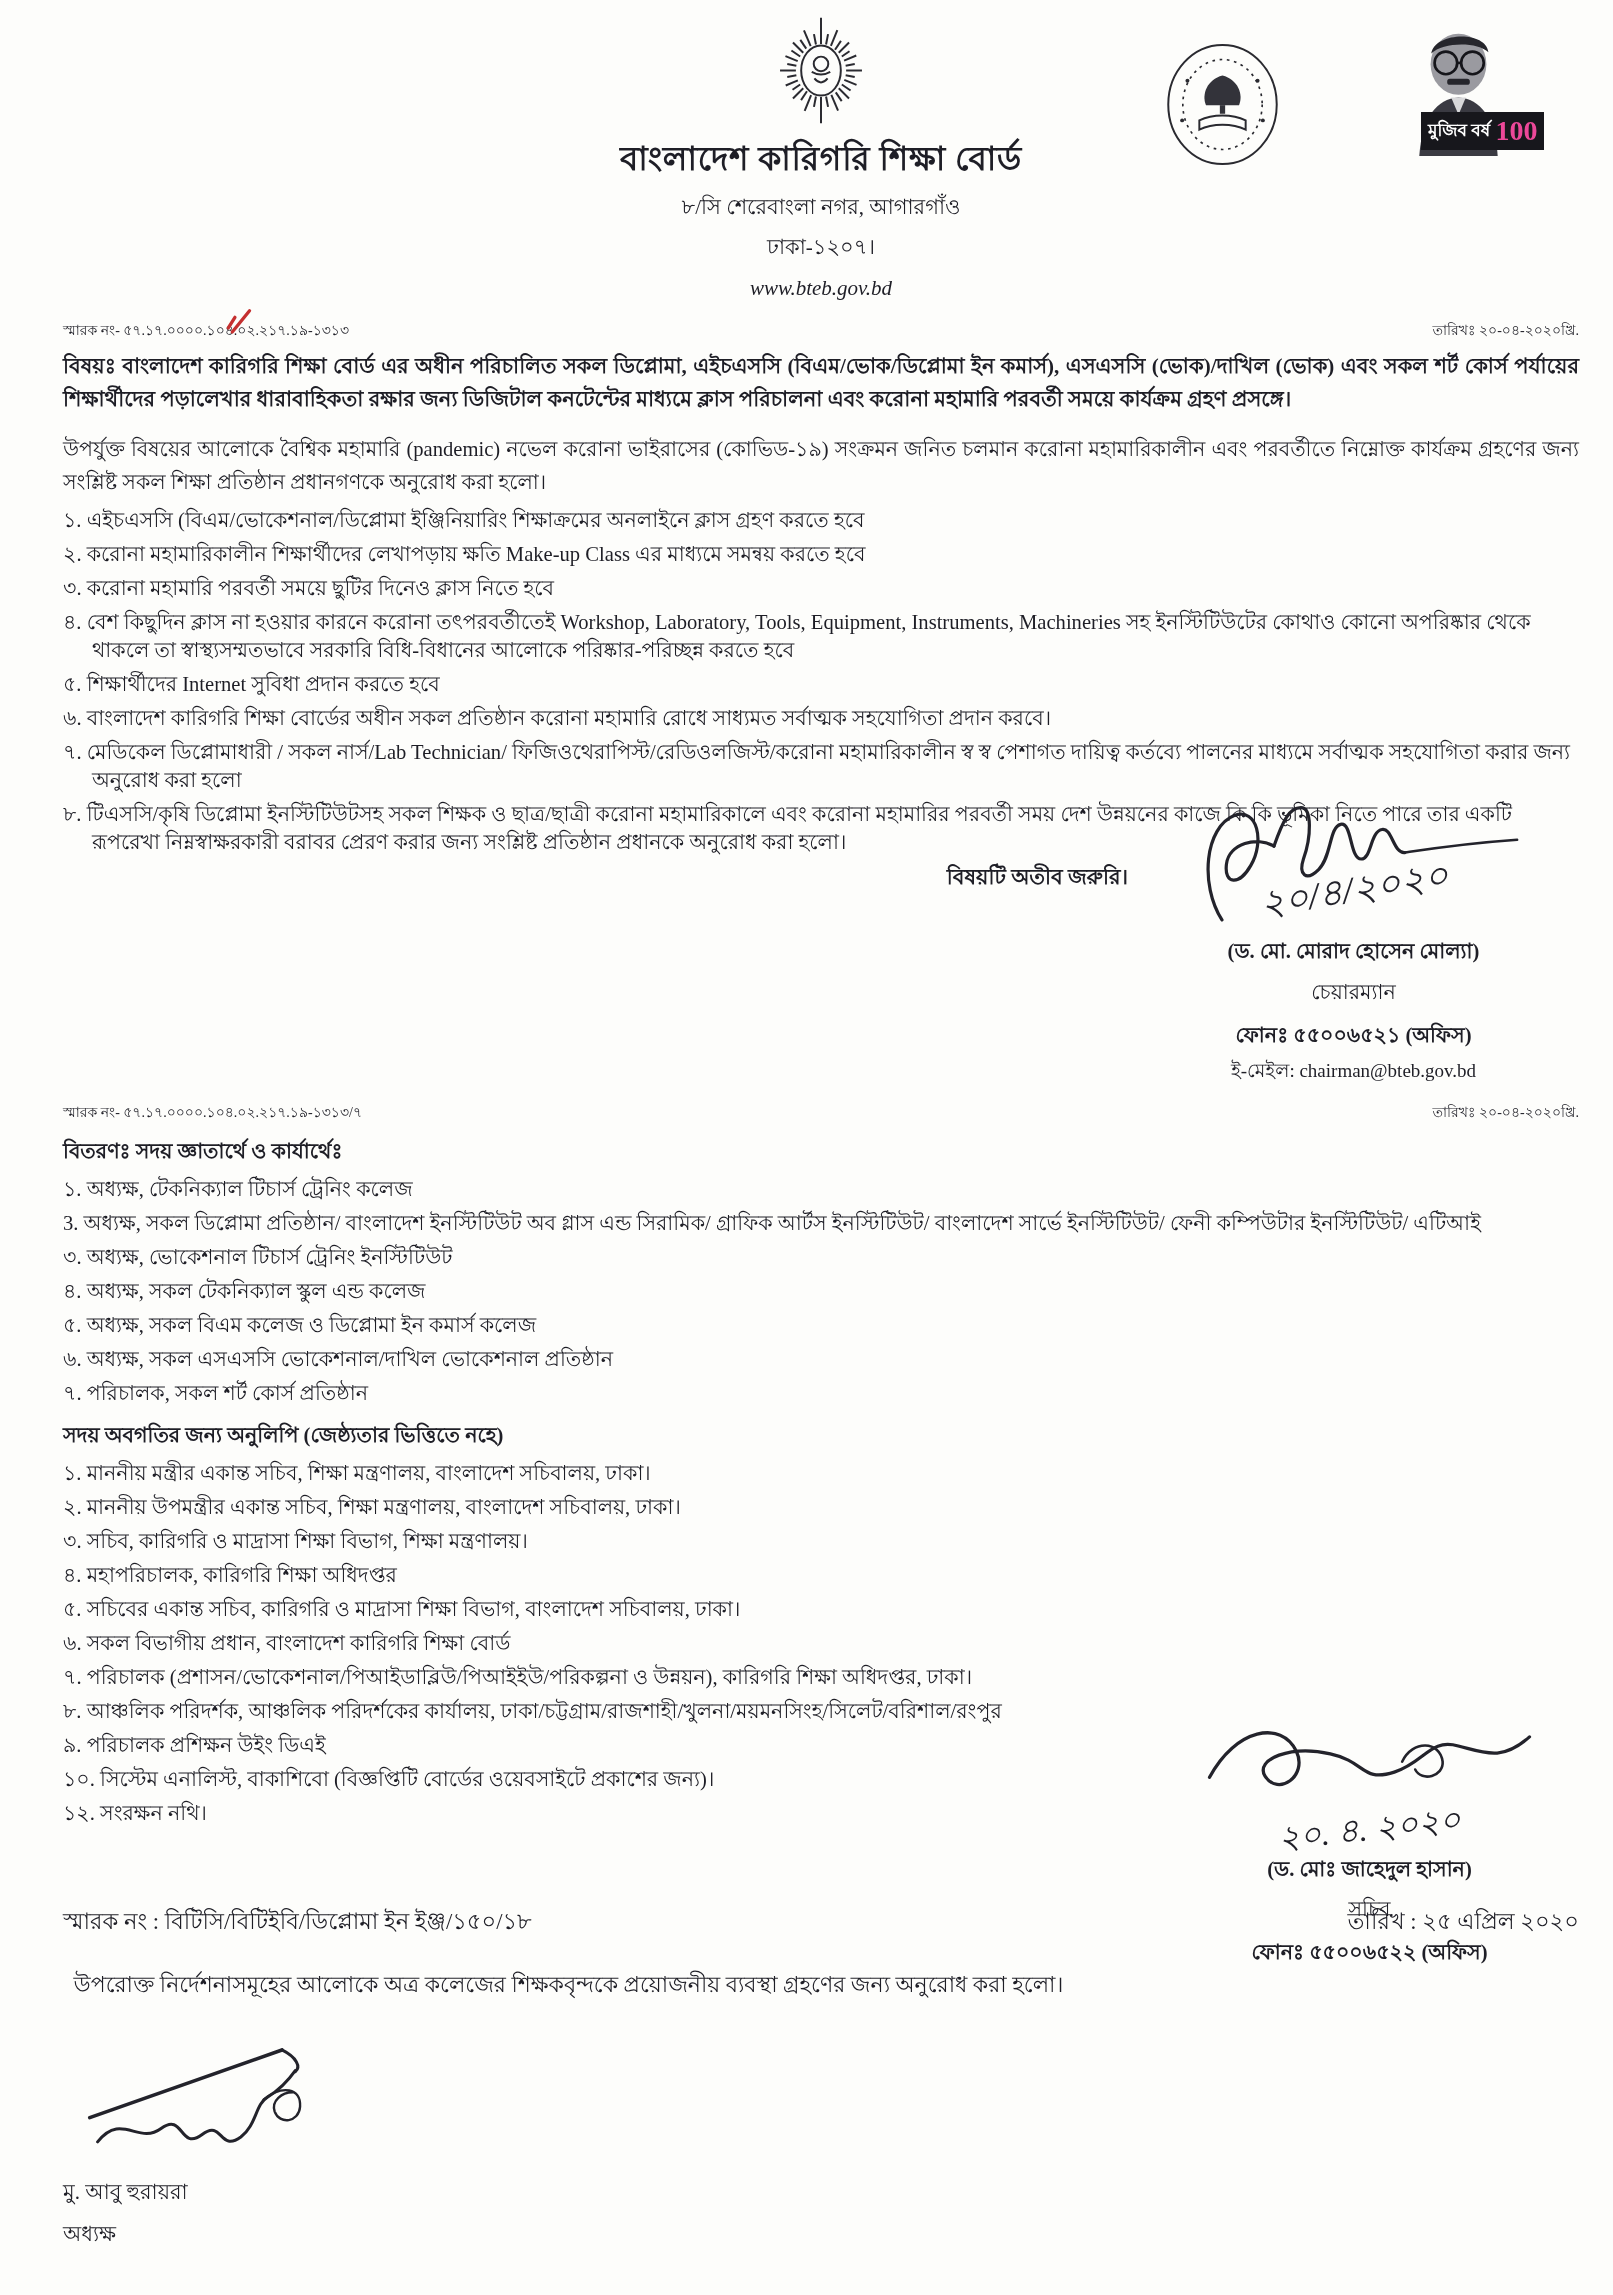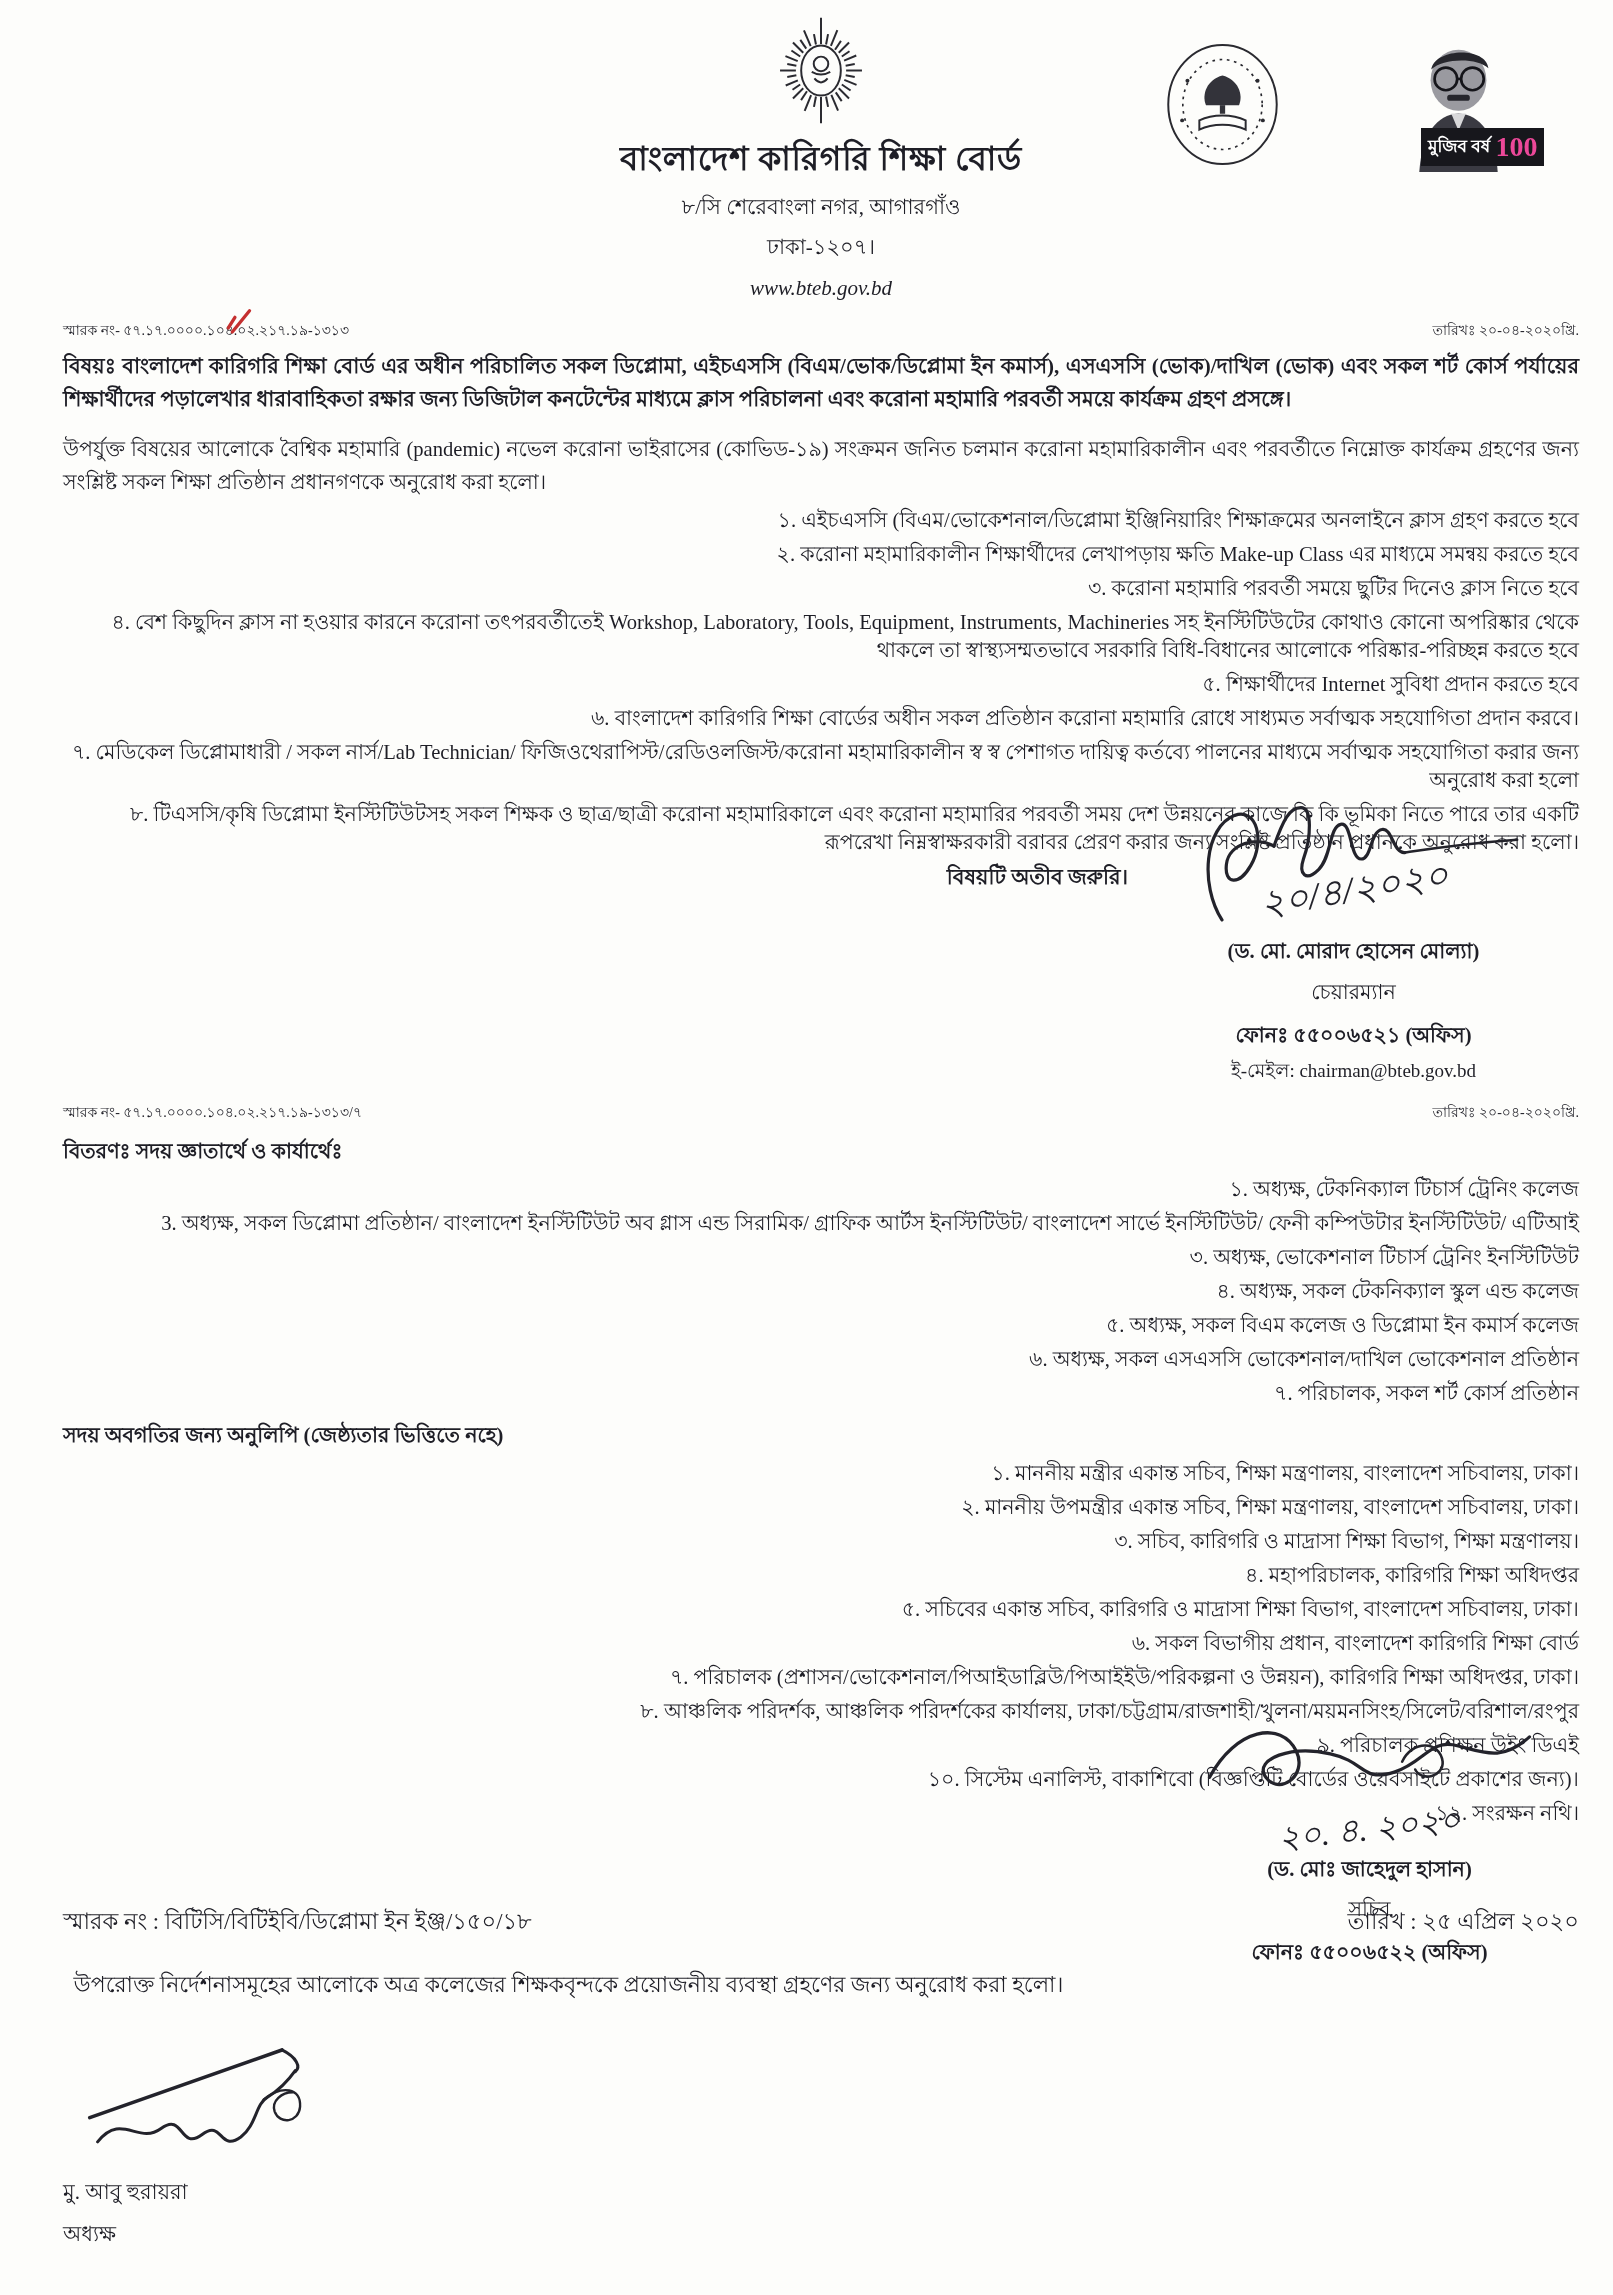--- a/index.html
+++ b/index.html
@@ -12,34 +12,34 @@
     padding:10.6px 35px 20px 63px;
   }
   
   .letterhead { position:relative; text-align:center; padding-top:4px; }
   .monogram svg { width:100px; height:111px; }
   .org-name { font-size:33px; font-weight:bold; margin-top:1.3px; letter-spacing:0.7px; }
   .addr { font-size:21px; margin-top:8px; }
   .website { font-size:21px; margin-top:9.3px;font-style:italic; }
   .seal { position:absolute; top:30.5px; right:296px; }
   .seal svg { width:121px; height:127px; }
-  .mujib { position:absolute; top:28px; right:35px; width:171px; height:141px; }
+  .mujib { position:absolute; top:12px; right:35px; width:171px; height:141px; }
   .mujib svg { width:113px; height:133px; }
   .mujib-tag { position:absolute; right:0; bottom:13.3px; background:#17171c; color:#fff;
                padding:5.3px 6.6px; display:flex; align-items:center; gap:5.3px; }
   .mujib-word { font-size:17px; font-weight:bold; line-height:1.1; white-space:pre-line; }
   .mujib-num { color:#ec4899; font-size:28px; font-weight:bold; line-height:1; }
   
   .memo-row { display:flex; justify-content:space-between; margin-top:16px; font-size:14px; }
   .memo-left { position:relative; }
   .red-tick { position:absolute; left:56%; top:-12px; }
   
   .subject { margin-top:9.3px; font-weight:bold; font-size:21px; line-height:1.55; text-align:justify; }
   .intro { margin-top:17px; font-size:20.6px; line-height:1.6; text-align:justify; }
-  .list { margin-top:8px;text-align:right; }
+  .list { margin-top:8px; }
   .li { margin:6px 0; padding-left:29px; text-indent:-29px; line-height:1.36; font-size:20.6px; }
   .sign-row { display:flex; justify-content:flex-end; align-items:flex-start; margin-top:0; }
   .urgent { font-weight:bold; font-size:21px; }
   .sig-block { text-align:center; }
   .chairman { width:451px; margin-top:-80px; }
   .chairman .sig { width:411px; height:154px; display:block; margin:0 auto; }
   .secretary { position:absolute; right:17px; top:279px; width:385px; }
   .secretary .sig { width:345px; height:111px; display:block; margin:0 auto; }
   .sig-name { font-size:20.6px; font-weight:bold; }
   .sig-title { font-size:20.6px; margin-top:9.3px; }

